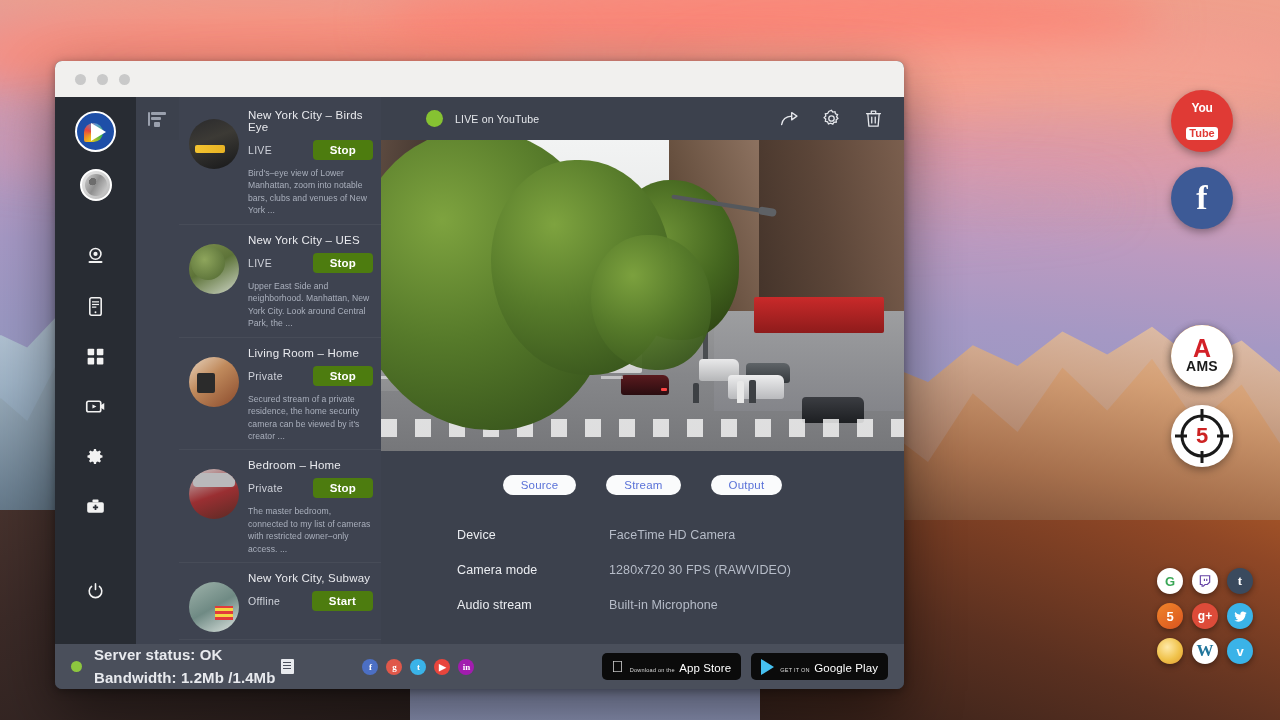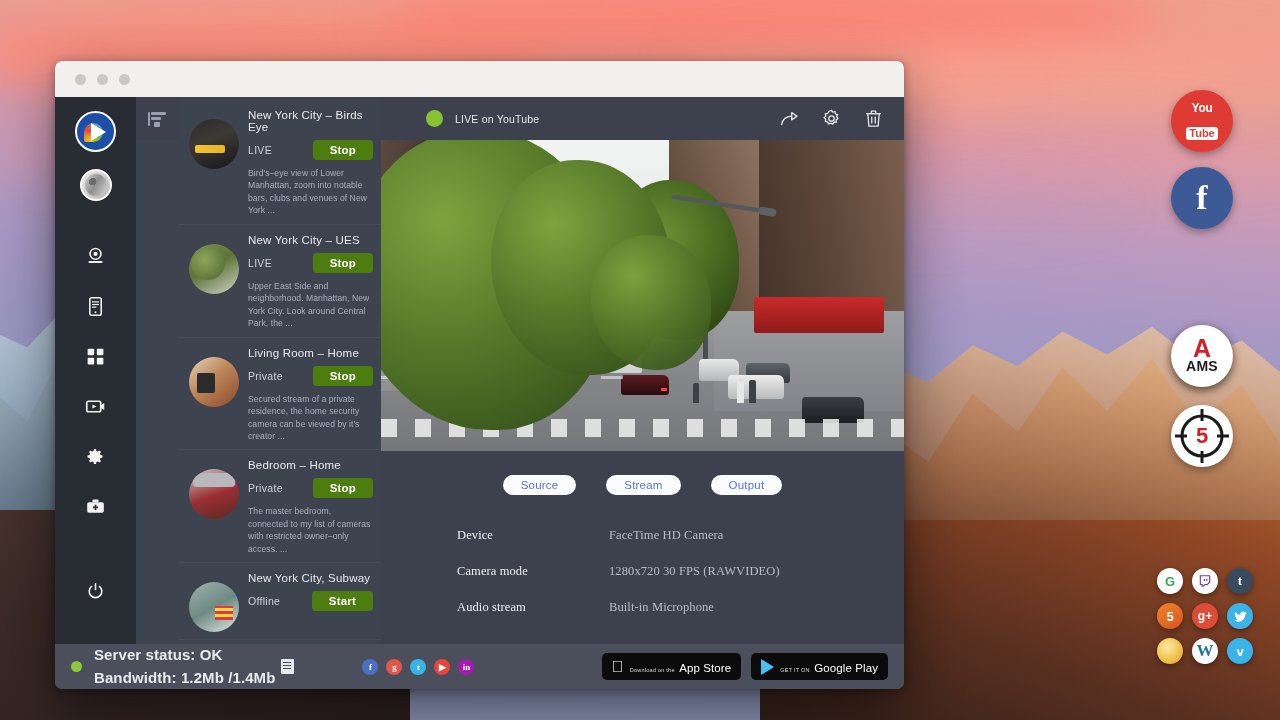--- a/index.html
+++ b/index.html
@@ -273,21 +273,21 @@
   .p2 { right: 148px; width: 7px; height: 23px; }
   .p3 { right: 205px; width: 6px; height: 20px; }
 
   #seg-row { display: flex; justify-content: center; gap: 30px; padding: 24px 0 0 0; }
   .seg {
     background: #fafbfc; color: #5a72d8; border: none; border-radius: 12px;
     font-size: 11.5px; padding: 4px 18px; cursor: pointer;
     font-family: "Liberation Sans", sans-serif; letter-spacing: .2px;
   }
 
-  #details { padding: 33px 0 0 76px; font-family: Liberation Serif, serif; }
+  #details { padding: 33px 0 0 76px; }
   .det-row { display: flex; margin-bottom: 21px; }
   .det-label { width: 152px; color: #eceef2; font-size: 12.5px; letter-spacing: .1px; }
   .det-value { color: #b6bcc8; font-size: 12.5px; letter-spacing: .1px; }
 
   
   #statusbar {
     height: 45px; flex: 0 0 45px; background: #4a4f5b;
     display: flex; align-items: center; padding: 0 16px; gap: 0;
   }
   .st-dot { width: 11px; height: 11px; border-radius: 50%; background: #8dc63f; margin-right: 12px; }

